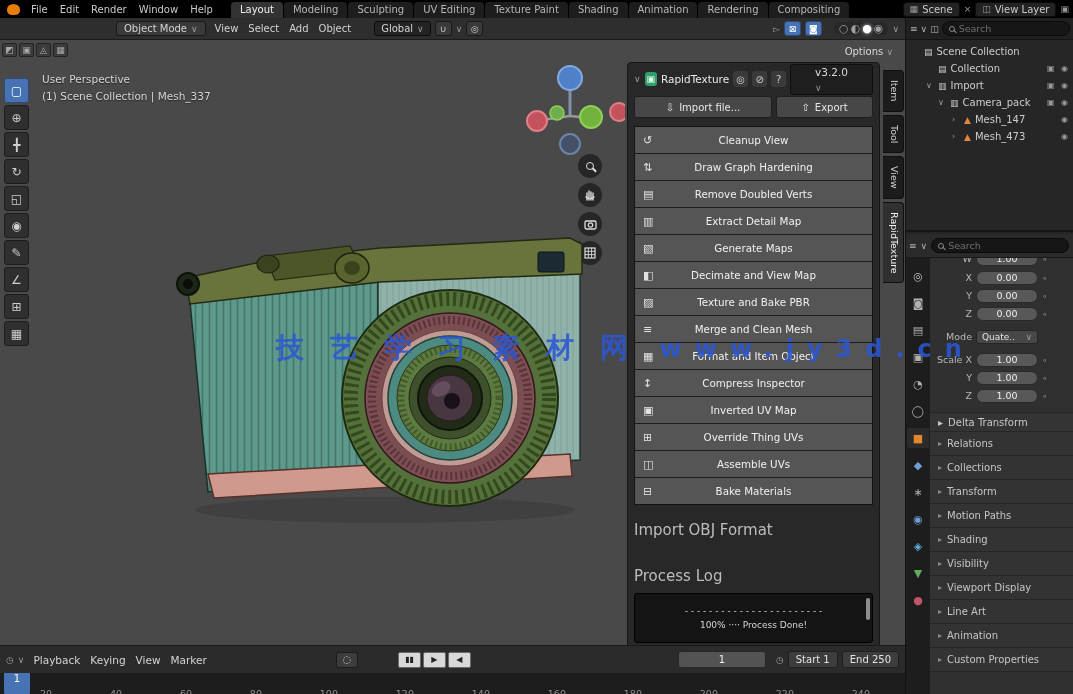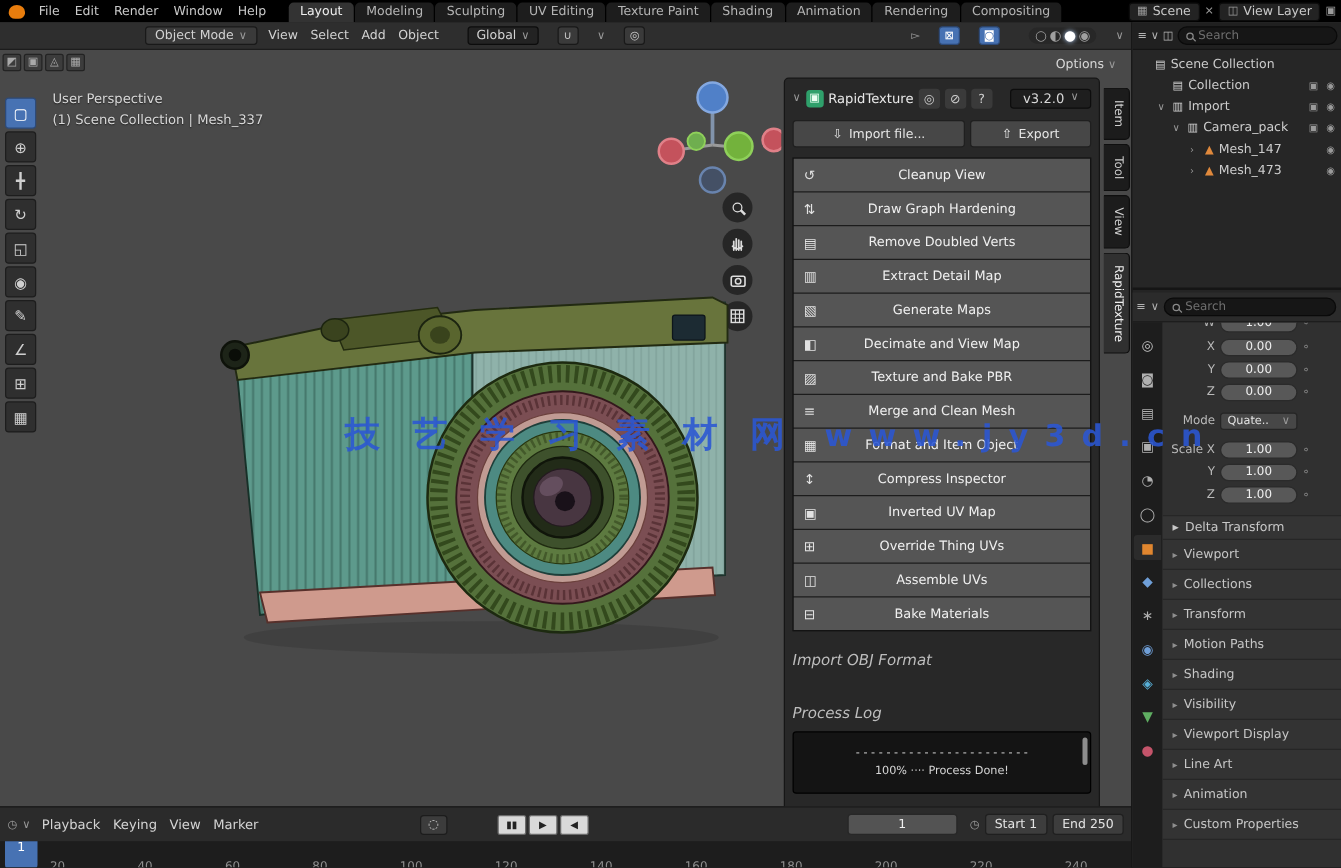--- a/index.html
+++ b/index.html
@@ -13,21 +13,21 @@
   .wtabs{display:flex;margin-left:10px;gap:1px;height:18px;align-items:flex-end;}
   .wtab{padding:2px 9px 3px;font-size:10px;color:#b5b5b5;background:#1d1d1d;border-radius:4px 4px 0 0;white-space:nowrap;}
   .wtab.active{background:#333333;color:#efefef;}
   .tb-right{margin-left:auto;display:flex;align-items:center;gap:4px;}
   .pill{display:flex;align-items:center;gap:4px;background:#232323;border:1px solid #0c0c0c;border-radius:3px;padding:1px 6px;font-size:10px;white-space:nowrap;}
   .pic{color:#9a9a9a;font-size:9px;}
   
   .vph{position:absolute;left:0;top:18px;width:905px;height:22px;background:#2e2e2e;border-bottom:1px solid #1c1c1c;display:flex;align-items:center;font-size:10px;color:#d2d2d2;padding:0 6px;gap:4px;}
   .mode-pill{display:flex;align-items:center;gap:4px;background:#3a3a3a;border:1px solid #191919;border-radius:3px;padding:1px 7px;margin-left:110px;white-space:nowrap;}
   .vmenu{padding:0 5px;white-space:nowrap;}
-  .hgrp{display:flex;align-items:center;gap:15px;margin-left:14px;}
+  .hgrp{display:flex;align-items:center;gap:4px;margin-left:14px;}
   .hbtn{width:17px;height:15px;background:#3a3a3a;border:1px solid #191919;border-radius:3px;display:flex;align-items:center;justify-content:center;font-size:9px;color:#c9c9c9;}
   .hbtn.blue{background:#4772b3;color:#fff;border-color:#2d4a78;}
   .spheres{display:flex;align-items:center;gap:2px;margin-left:8px;background:#272727;border-radius:8px;padding:1px 5px;}
   .sph{font-size:11px;color:#9f9f9f;line-height:1;}
   .sph.bright{color:#ffffff;text-shadow:0 0 4px #bcd8ff;}
   
   .viewport{position:absolute;left:0;top:40px;width:905px;height:605px;background:#494949;overflow:hidden;}
   .vp-label{position:absolute;left:42px;font-size:10.5px;color:#d8d8d8;text-shadow:0 1px 1px #222;white-space:nowrap;}
   .minirow{position:absolute;left:2px;top:3px;display:flex;gap:2px;}
   .minirow span{width:15px;height:14px;background:#3c3c3c;border:1px solid #232323;border-radius:2px;font-size:9px;color:#a9a9a9;display:flex;align-items:center;justify-content:center;}
@@ -38,28 +38,28 @@
   .navcol{position:absolute;left:578px;display:flex;flex-direction:column;gap:5px;}
   .navbtn{width:24px;height:24px;border-radius:50%;background:rgba(28,28,28,.78);display:flex;align-items:center;justify-content:center;}
   .mag{width:8px;height:8px;border:1.6px solid #ddd;border-radius:50%;position:relative;display:inline-block;}
   .mag:after{content:"";position:absolute;width:5px;height:1.6px;background:#ddd;transform:rotate(45deg);right:-4px;bottom:-2px;}
   
   .npanel{position:absolute;left:627px;top:22px;width:253px;height:588px;background:rgba(39,39,39,.97);border:1px solid #161616;border-radius:4px;padding:5px 6px;font-size:10.5px;z-index:30;}
   .np-head{display:flex;align-items:center;gap:4px;height:22px;}
   .np-title{color:#e8e8e8;white-space:nowrap;}
   .grnbox{width:14px;height:14px;background:#2fa06b;border-radius:3px;color:#eafff2;font-size:9px;display:flex;align-items:center;justify-content:center;}
   .npic{width:17px;height:16px;background:#3a3a3a;border-radius:3px;display:flex;align-items:center;justify-content:center;font-size:10px;color:#d0d0d0;}
-  .ver{margin-left:auto;display:flex;align-items:flex-start;gap:5px;background:#1e1e1e;border:1px solid #0d0d0d;border-radius:3px;padding:1px 9px;color:#d8d8d8;}
+  .ver{margin-left:auto;display:flex;align-items:flex-start;gap:5px;background:#1e1e1e;border:1px solid #0d0d0d;border-radius:3px;padding:1px 24px;color:#d8d8d8;flex-direction:column;}
   .np-io{display:flex;gap:4px;margin:6px 0 8px;}
   .iobtn{height:22px;background:#474747;border:1px solid #1f1f1f;border-radius:3px;color:#e6e6e6;display:flex;align-items:center;justify-content:center;gap:5px;font-size:10px;}
   .actions{background:#1c1c1c;border:1px solid #131313;display:flex;flex-direction:column;gap:1px;}
   .act{position:relative;height:26px;background:#555555;display:flex;align-items:center;justify-content:center;}
   .act-ic{position:absolute;left:8px;color:#e2e2e2;font-size:11px;}
   .act-lb{color:#f0f0f0;font-size:10.3px;white-space:nowrap;}
-  .np-lbl{color:#bdbdbd;font-size:12px;margin-top:16px;font-style:italic;}
+  .np-lbl{color:#bdbdbd;font-size:15px;margin-top:16px;}
   .logbox{position:relative;margin-top:8px;height:50px;background:#141414;border:1px solid #000;border-radius:3px;color:#d6d6d6;font-size:9px;display:flex;flex-direction:column;align-items:center;justify-content:center;gap:4px;overflow:hidden;}
   .logbar{position:absolute;right:2px;top:4px;width:4px;height:22px;background:#8d8d8d;border-radius:2px;}
   .sidetabs{position:absolute;left:883px;top:30px;width:21px;display:flex;flex-direction:column;gap:3px;z-index:31;}
   .side-tab{writing-mode:vertical-rl;background:#1c1c1c;border:1px solid #0f0f0f;border-left:none;border-radius:0 4px 4px 0;color:#cfcfcf;font-size:9.5px;padding:9px 3px;white-space:nowrap;}
   .side-tab.active{background:#303030;color:#efefef;}
   
   .rightcol{position:absolute;left:905px;top:18px;width:168px;height:676px;background:#242424;border-left:1px solid #121212;}
   .outliner{position:absolute;left:0;top:0;width:168px;height:214px;background:#262626;border-bottom:2px solid #151515;overflow:hidden;}
   .ol-head{display:flex;align-items:center;gap:3px;height:22px;background:#202020;padding:0 4px;border-bottom:1px solid #141414;}
   .ol-ic{font-size:9px;color:#b3b3b3;}
@@ -631,21 +631,21 @@
             </div>
           </div>
         <div class="delta">
           <span class="sc">▸</span>
           <span>Delta Transform</span>
         </div>
         <div>
 
             <div class="sect">
               <span class="sc">▸</span>
-              <span>Viewport</span>
+              <span>Relations</span>
             </div>
 
             <div class="sect">
               <span class="sc">▸</span>
               <span>Collections</span>
             </div>
 
             <div class="sect">
               <span class="sc">▸</span>
               <span>Transform</span>

